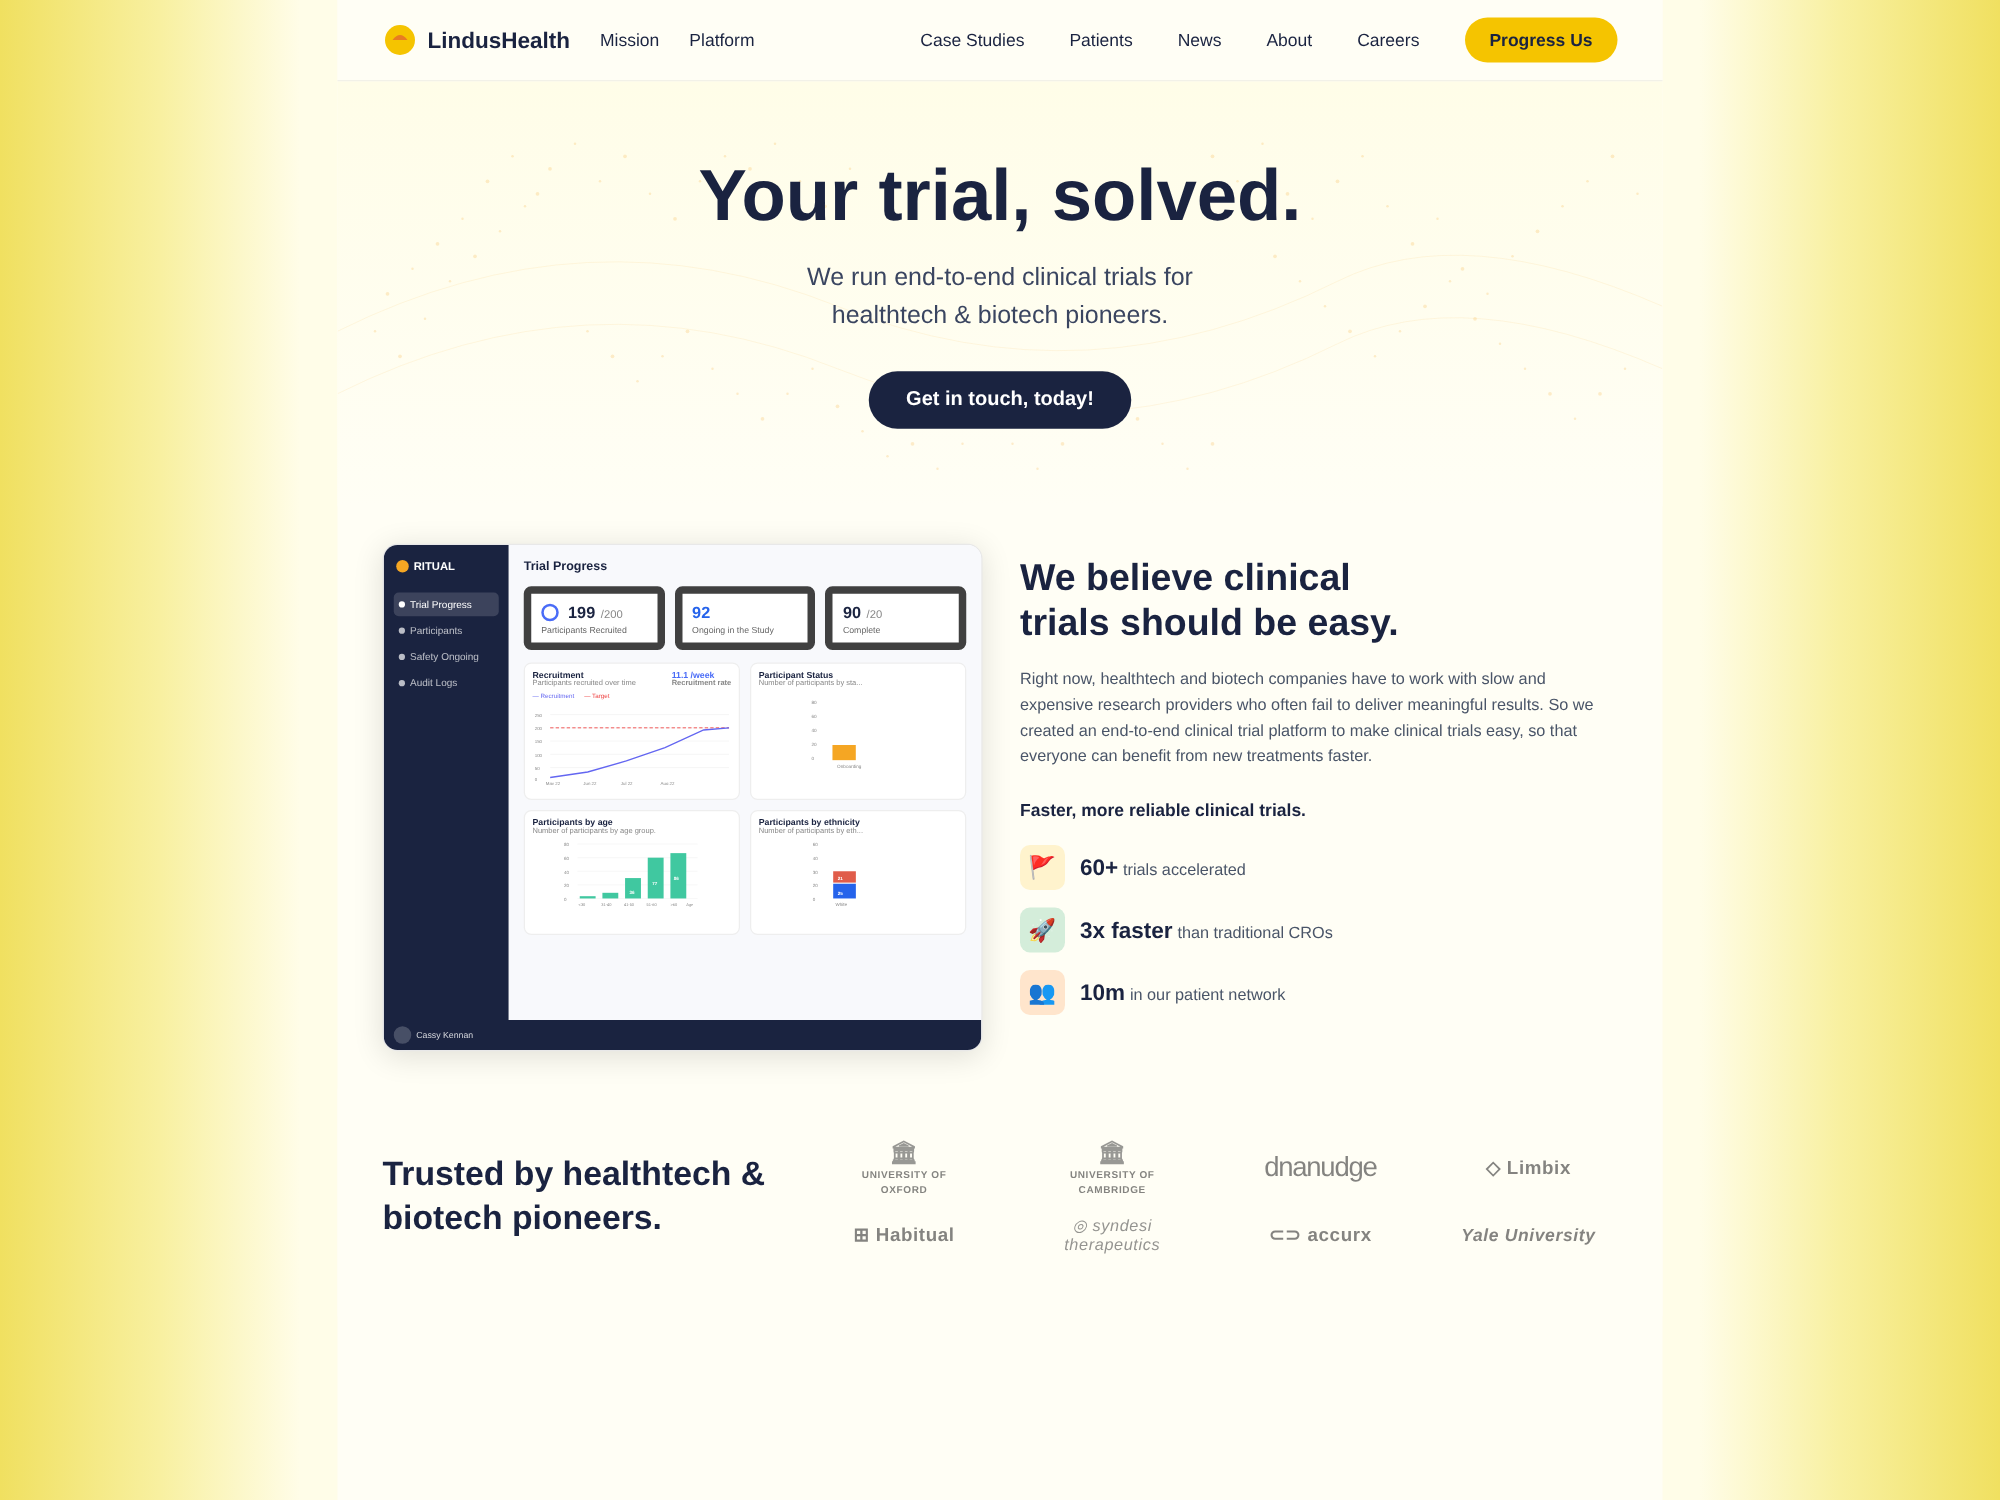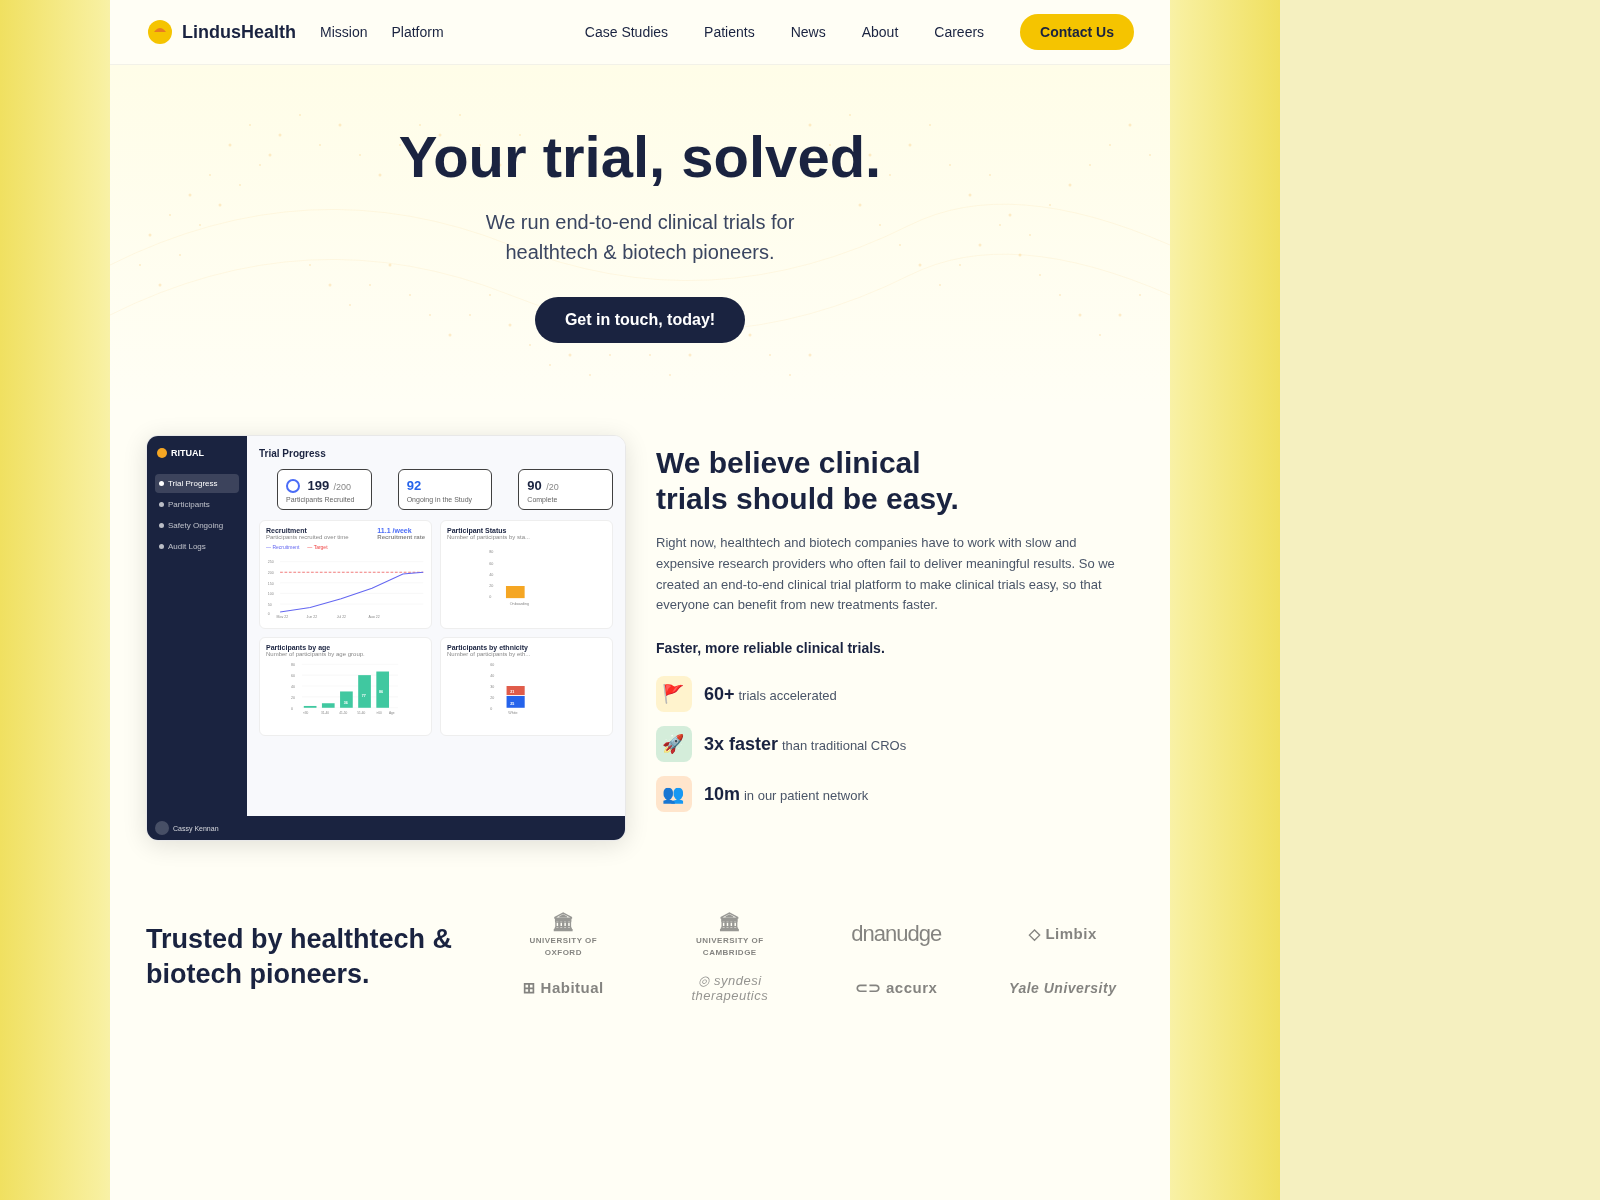--- a/index.html
+++ b/index.html
@@ -7,21 +7,21 @@
       font-family: -apple-system, BlinkMacSystemFont, 'Segoe UI', sans-serif;
       background: #f5f0c0;
       width: 1600px;
       min-height: 1200px;
       overflow-x: hidden;
     }
 
     
     .page-wrapper {
       position: relative;
-      width: 1280px;
+      width: 1600px;
       min-height: 1200px;
       background: linear-gradient(90deg, #f0e060 0%, #f8f0a0 8%, #fffde8 15%, #fffde8 85%, #f8f0a0 92%, #f0e060 100%);
     }
 
     
     .main-content {
       width: 1060px;
       margin: 0 auto;
       background: #fffef5;
       min-height: 1200px;
@@ -194,22 +194,21 @@
     .stats-row {
       display: flex;
       gap: 8px;
       margin-bottom: 10px;
     }
     .stat-card {
       flex: 1;
       background: #fff;
       border-radius: 6px;
       padding: 6px 8px;
-      border: 1px solid #404040;
-      margin-left: 18px;
+      border: 6px solid #404040;
     }
     .stat-num {
       font-size: 13px;
       font-weight: 700;
       color: #1a2340;
     }
     .stat-denom {
       font-size: 9px;
       color: #888;
     }
@@ -396,21 +395,21 @@
       <div class="nav-left">
         <a href="#">Mission</a>
         <a href="#">Platform</a>
       </div>
       <div class="nav-right">
         <a href="#">Case Studies</a>
         <a href="#">Patients</a>
         <a href="#">News</a>
         <a href="#">About</a>
         <a href="#">Careers</a>
-        <a href="#" class="contact-btn">Contact Us</a>
+        <a href="#" class="contact-btn">Progress Us</a>
       </div>
     </nav>
 
     <section class="hero">
       
       <svg class="dots-canvas" viewBox="0 0 1060 340" preserveAspectRatio="none">
         <defs>
           <radialGradient id="dotGrad" cx="50%" cy="50%" r="50%">
             <stop offset="0%" stop-color="#f5a623" stop-opacity="0.8"></stop>
             <stop offset="100%" stop-color="#f5a623" stop-opacity="0"></stop>

